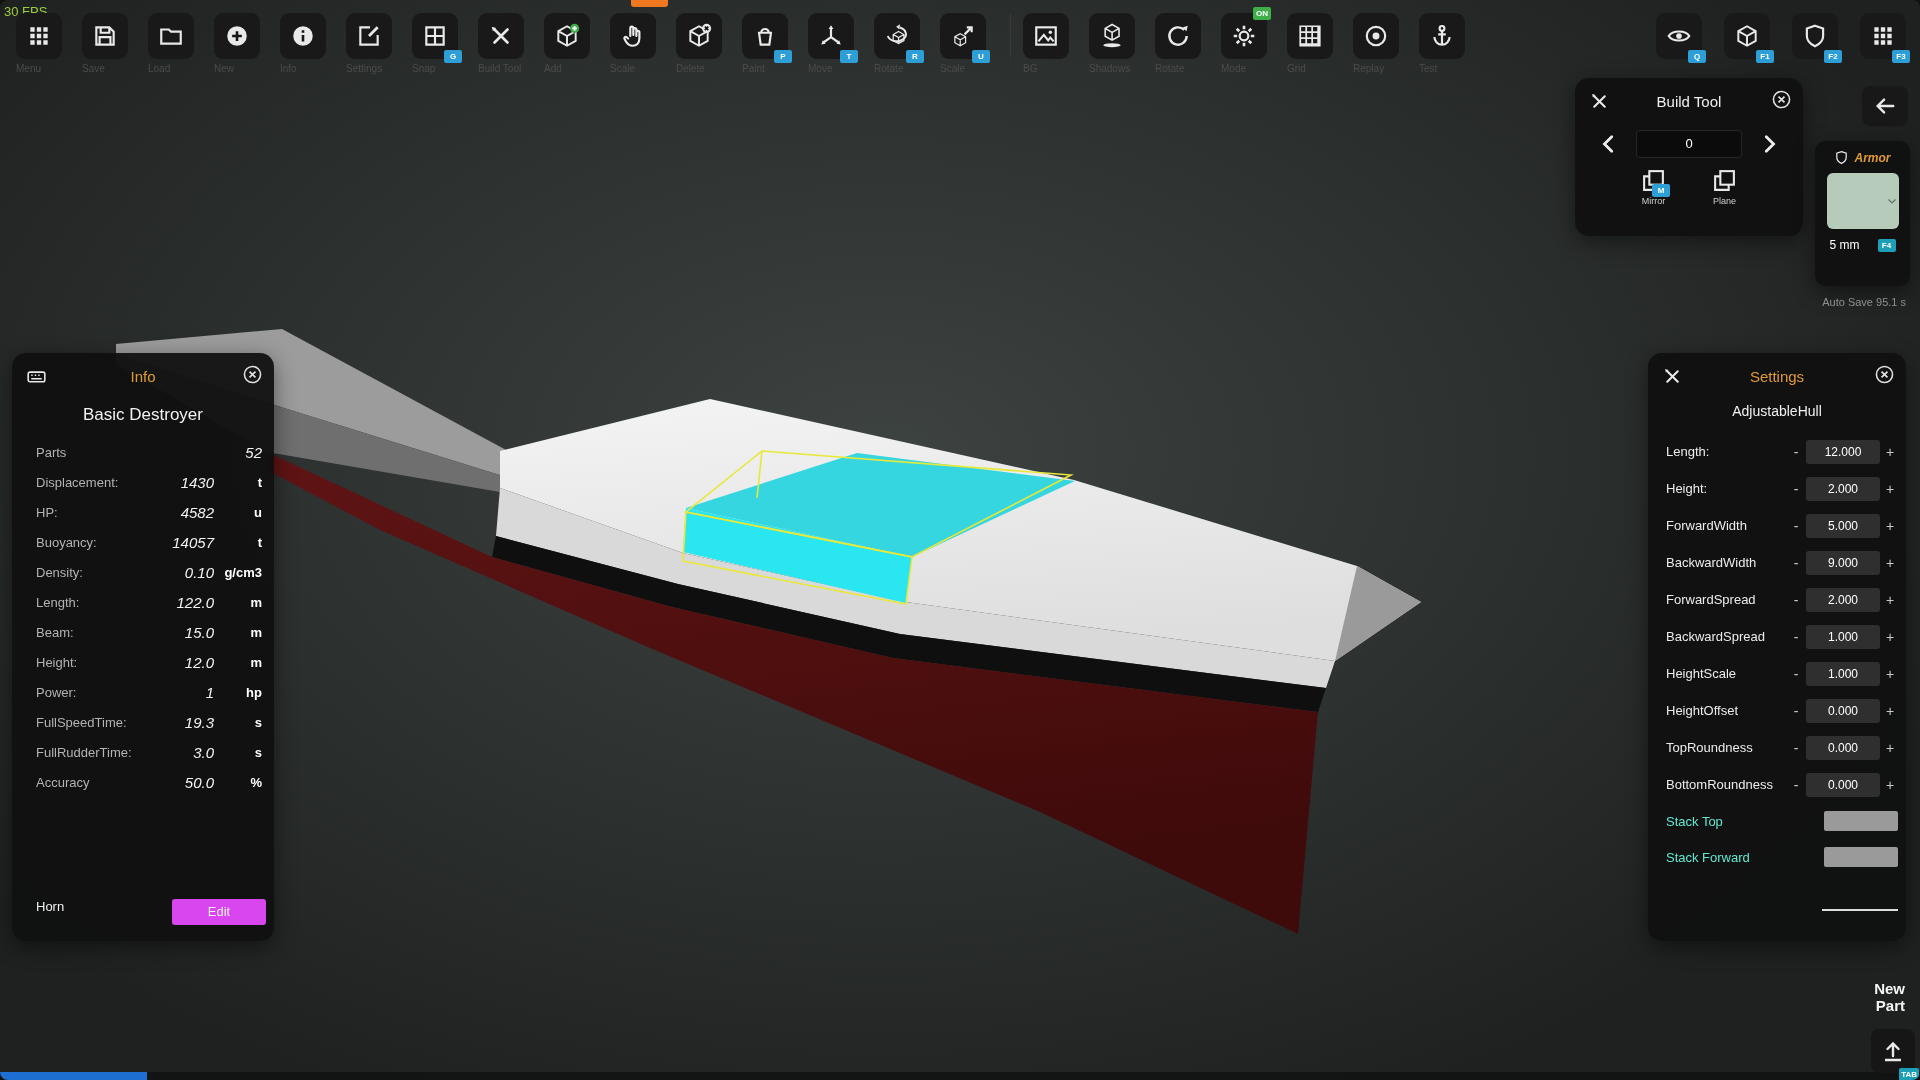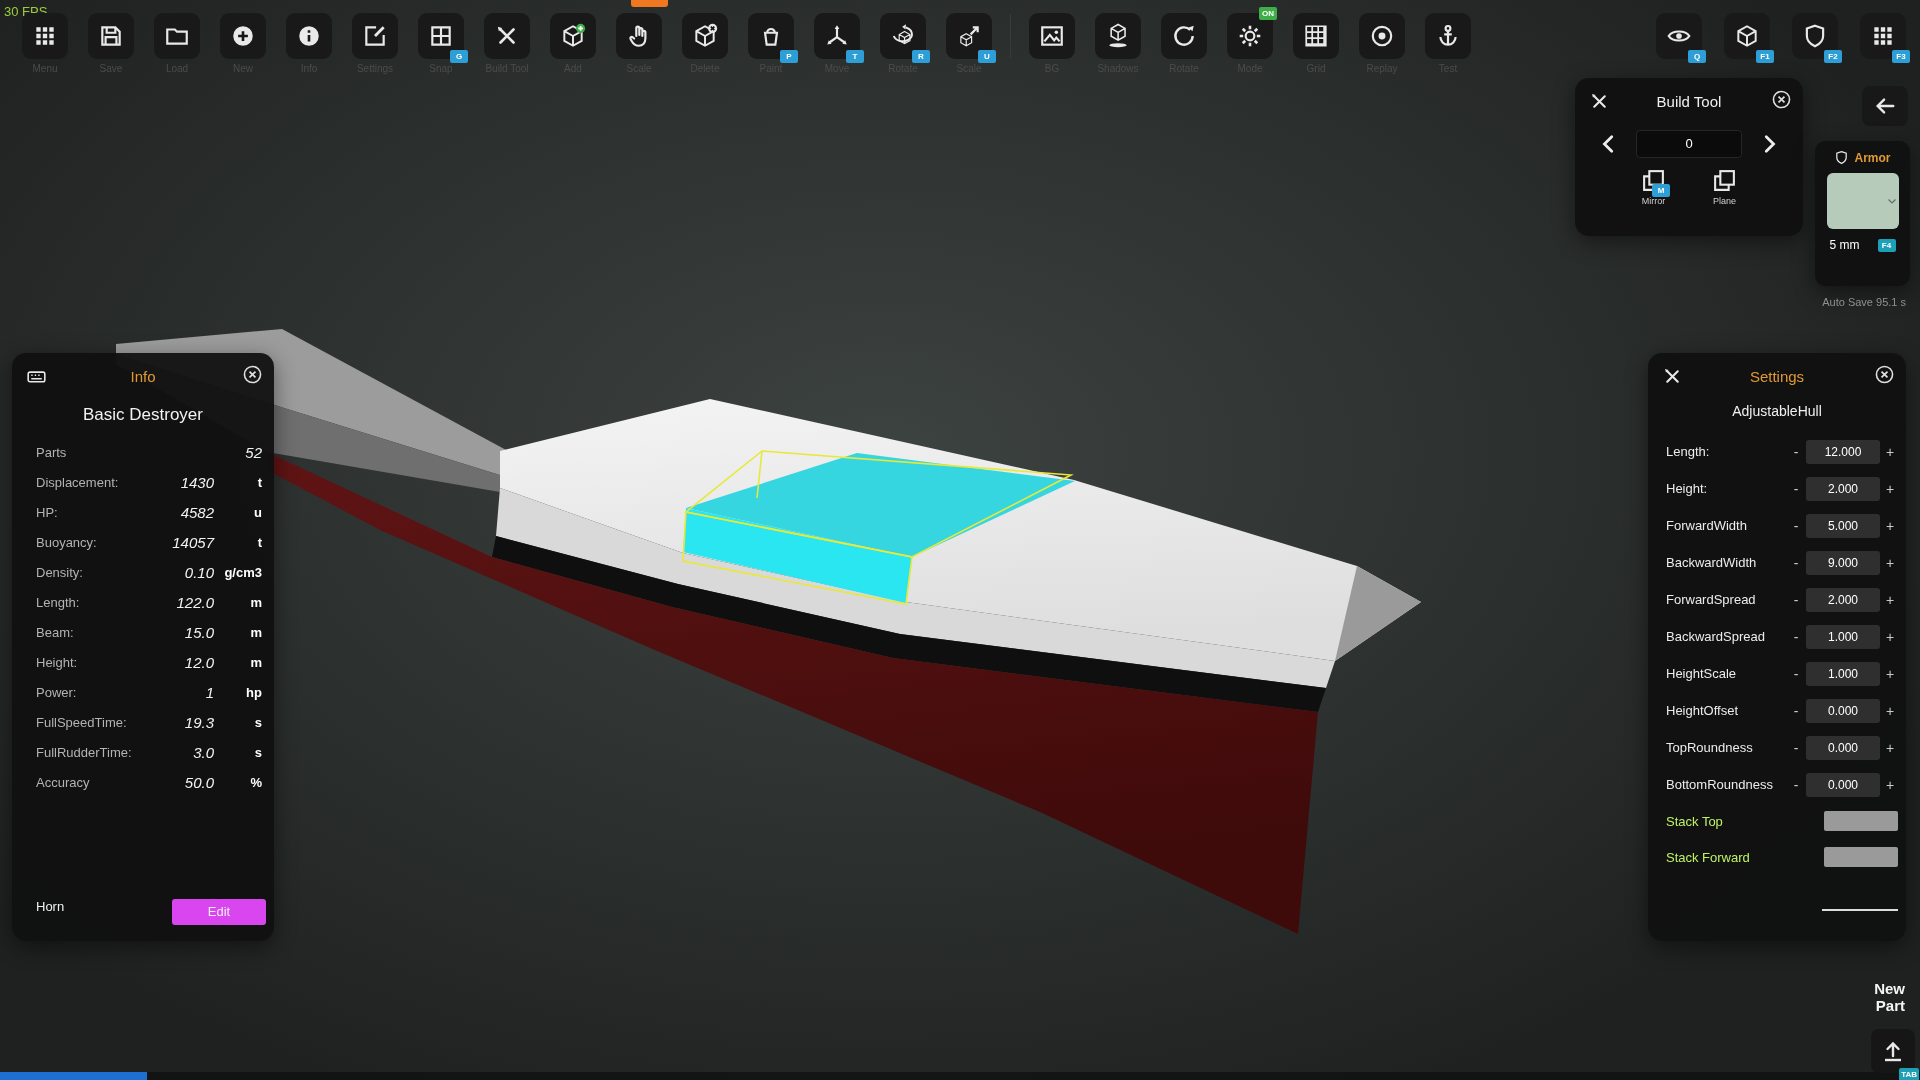--- a/index.html
+++ b/index.html
@@ -1,35 +1,35 @@
 <!DOCTYPE html>
 <html><head>
 <meta charset="utf-8">
 <style>
   html,body{margin:0;padding:0;background:#111;}
   body{font-family:"Liberation Sans",sans-serif;}
   .stage{position:relative;width:1920px;height:1080px;overflow:hidden;
-    background:radial-gradient(1150px 720px at 46% 42%, #3d4341 0%, #2c302f 55%, #1e2120 100%);}
+    background:radial-gradient(1150px 720px at 46% 42%, #3d4341 0%, #2c302f 55%, #1e2120 100%);border-radius:8px;}
   .ship-svg{position:absolute;left:0;top:0;}
 
   
   .gi{display:block;color:#e9e9e9;}
   .badge{min-width:14px;height:13px;line-height:13px;padding:0 2px;border-radius:2px;
     font-size:8px;font-weight:700;color:#fff;text-align:center;display:inline-block;}
   .badge:empty{display:none;}
   .badge-abs{position:absolute;right:-4px;bottom:-4px;}
   .badge-abs[data-pos="top"]{bottom:auto;top:-6px;}
 
   
   .fps{position:absolute;left:4px;top:4px;color:#9ccc3c;font-size:13px;}
 
   
   .toolbar{position:absolute;left:16px;top:13px;display:flex;align-items:flex-start;gap:8px;}
   .tb-group{display:flex;gap:8px;}
-  .tb-item{width:58px;display:flex;flex-direction:column;align-items:center;cursor:pointer;}
+  .tb-item{width:58px;display:flex;flex-direction:column;align-items:flex-start;cursor:pointer;}
   .tb-icon-box{position:relative;width:46px;height:46px;background:#191919;border-radius:9px;
     display:flex;align-items:center;justify-content:center;}
   .tb-icon-box .gi{width:26px;height:26px;}
   .tb-label{margin-top:4px;font-size:10px;color:#4b4b4b;white-space:nowrap;}
   .tb-sep{width:1px;height:44px;background:#3a3a3a;margin:1px 4px 0;}
 
   
   .toggles{position:absolute;right:14px;top:13px;display:flex;gap:22px;}
   .tg-box{position:relative;width:46px;height:46px;background:#191919;border-radius:9px;
     display:flex;align-items:center;justify-content:center;cursor:pointer;}
@@ -56,21 +56,21 @@
   .bt-btn .gi{width:25px;height:25px;}
   .bt-btn-label{margin-top:3px;font-size:9px;color:#cfcfcf;}
 
   
   .backbtn{position:absolute;left:1862px;top:86px;width:46px;height:40px;background:#181818;
     border-radius:8px;display:flex;align-items:center;justify-content:center;cursor:pointer;}
   .backbtn .gi{width:22px;height:22px;}
 
   
   .armor{left:1815px;top:141px;width:95px;height:145px;border-radius:10px;}
-  .armor-head{display:flex;align-items:center;justify-content:center;gap:5px;padding-top:9px;}
+  .armor-head{display:flex;align-items:center;justify-content:center;gap:5px;padding-top:9px;font-style:italic;}
   .armor-head .gi{width:15px;height:15px;}
   .armor-title{font-size:12px;font-weight:700;}
   .armor-swatch{position:relative;margin:8px auto 0;width:72px;height:56px;background:#b7cbbb;
     border-radius:6px;cursor:pointer;}
   .armor-swatch .gi{position:absolute;right:1px;top:22px;width:12px;height:12px;color:#60706a;}
   .armor-foot{display:flex;align-items:center;justify-content:center;gap:18px;margin-top:9px;
     color:#fff;font-size:12px;}
 
   .autosave{position:absolute;right:14px;top:296px;color:#8f8f8f;font-size:11px;}
 
@@ -92,21 +92,21 @@
   
   .setpanel{left:1648px;top:353px;width:258px;height:588px;}
   .subtitle{text-align:center;color:#f0f0f0;font-size:14px;margin-top:4px;}
   .srows{margin-top:14px;}
   .srow{display:flex;align-items:center;height:37px;padding:0 8px 0 18px;}
   .slabel{flex:1;color:#ececec;font-size:13px;}
   .sbtn{width:16px;text-align:center;color:#c9c9c9;font-size:14px;cursor:pointer;}
   .sval{width:74px;height:24px;line-height:24px;background:#2f2f2f;border-radius:3px;color:#fff;
     font-size:12px;text-align:center;margin:0 2px;cursor:text;}
   .stkrow{display:flex;align-items:center;height:36px;padding:0 8px 0 18px;}
-  .stklabel{flex:1;color:#bef264;font-size:13px;}
+  .stklabel{flex:1;color:#5eead4;font-size:13px;}
   .stkbtn{width:74px;height:20px;background:#9a9a9a;border-radius:2px;cursor:pointer;}
   .scrollline{position:absolute;right:8px;top:556px;width:76px;height:2px;background:#ddd;}
 
   
   .newpart{position:absolute;right:15px;top:980px;width:46px;text-align:right;color:#f5f5f5;
     font-weight:700;font-size:15px;line-height:17px;}
   .upbtn{position:absolute;left:1871px;top:1029px;width:44px;height:44px;background:#161616;
     border-radius:8px;display:flex;align-items:center;justify-content:center;cursor:pointer;}
   .upbtn .gi{width:24px;height:24px;}
   .up-badge{position:absolute;right:-4px;bottom:-8px;}

